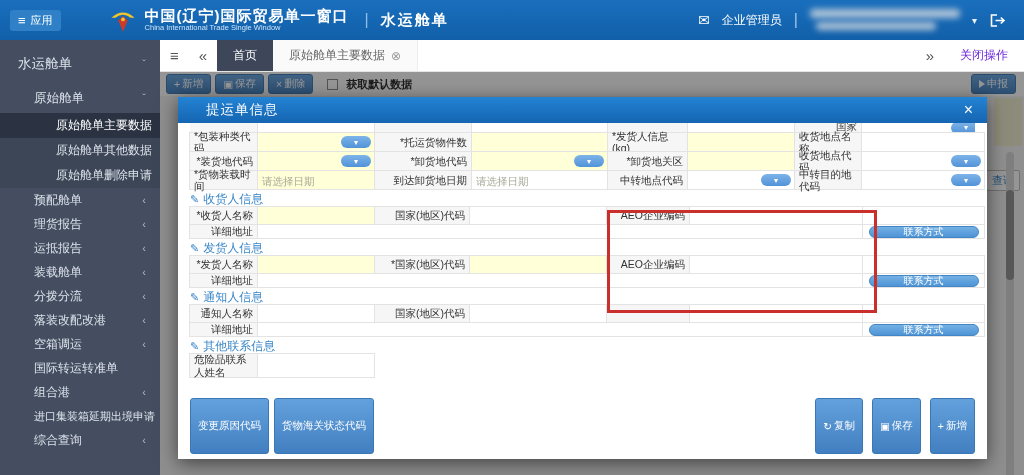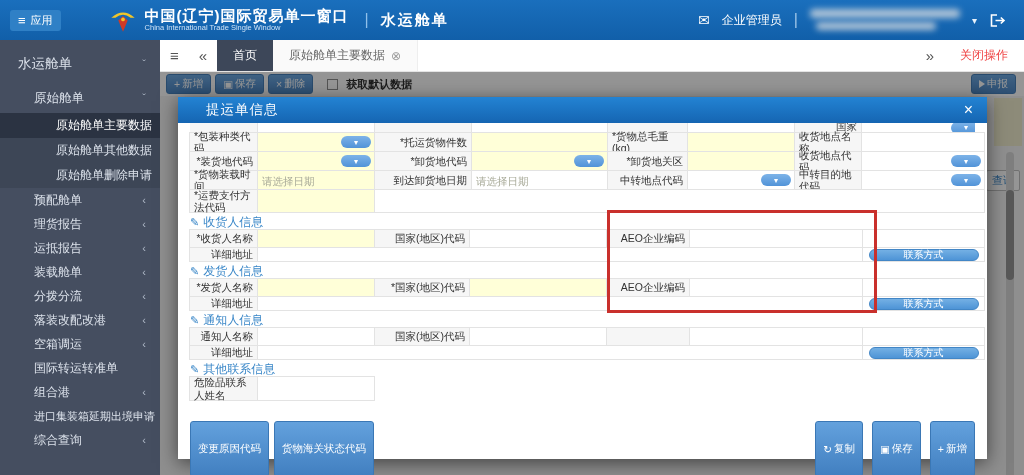--- a/index.html
+++ b/index.html
@@ -41,21 +41,21 @@
 
   
   .tabbar { position:absolute; left:160px; top:40px; width:864px; height:32px; background:#fff;
     display:flex; align-items:stretch; z-index:30; border-bottom:1px solid #e4e4e4; }
   .tb-icon { align-self:center; color:#555; font-size:15px; padding:0 10px; cursor:pointer; }
   .tab { display:flex; align-items:center; padding:0 16px; font-size:12px; cursor:pointer; }
   .tab.active { background:#3d4759; color:#fff; }
   .tab.plain { color:#666; gap:6px; background:#fafafa; border-right:1px solid #eee; }
   .tab .tclose { color:#999; font-size:12px; }
   .tb-right { margin-left:auto; display:flex; align-items:center; }
-  .close-ops { font-size:12px; color:#ef4444; padding:0 16px; cursor:pointer; }
+  .close-ops { font-size:12px; color:#6d28d9; padding:0 16px; cursor:pointer; }
 
   
   .content { position:absolute; left:160px; top:72px; width:864px; height:403px; background:#f2f2f2; }
   .bg-toolbar { position:absolute; left:0; top:0; width:864px; height:24px; background:#fdfdfd;
     display:flex; align-items:center; gap:4px; padding-left:6px; }
   .bg-btn { background:linear-gradient(#63a1dd,#417fc0); color:#fff; font-size:10.5px; border:1px solid #3a77b5;
     border-radius:3px; padding:2px 7px; display:flex; align-items:center; gap:2px; cursor:pointer; }
   .bg-check { width:11px; height:11px; border:1px solid #888; background:#fff; margin-left:10px; }
   .bg-check-label { font-size:11px; font-weight:bold; color:#222; margin-left:4px;font-family:Liberation Mono, monospace; }
   .bg-declare { margin-left:auto; margin-right:8px; }
@@ -280,21 +280,21 @@
       </div>
 
       <div class="frow grow h19">
         <div class="cell lc">*包装种类代码</div>
         <div class="cell ic yellow">
           <input style="">
           <span class="pill">▾</span>
         </div>
         <div class="cell lc">*托运货物件数</div>
         <div class="cell ic yellow"><input style=""></div>
-        <div class="cell lc">*货物总毛重(kg)</div>
+        <div class="cell lc">*发货人信息(kg)</div>
         <div class="cell ic yellow"><input style=""></div>
         <div class="cell lc">收货地点名称</div>
         <div class="cell ic"><input style=""></div>
       </div>
 
       <div class="frow grow h19">
         <div class="cell lc">*装货地代码</div>
         <div class="cell ic yellow">
           <input style="">
           <span class="pill">▾</span>
@@ -327,25 +327,20 @@
           <input style="">
           <span class="pill">▾</span>
         </div>
         <div class="cell lc">中转目的地代码</div>
         <div class="cell ic">
           <input style="">
           <span class="pill">▾</span>
         </div>
       </div>
 
-      <div class="frow grow h23">
-        <div class="cell lc">*运费支付方法代码</div>
-        <div class="cell ic yellow"><input style=""></div>
-        <div class="cell ic" style="grid-column:3 / 9;"></div>
-      </div>
 
       <div class="sec-hd">
         <span class="edit-ic">✎</span>
         <span>收货人信息</span>
       </div>
       <div class="frow crow h18">
         <div class="cell lc">*收货人名称</div>
         <div class="cell ic yellow"><input style=""></div>
         <div class="cell lc">国家(地区)代码</div>
         <div class="cell ic"><input style=""></div>

